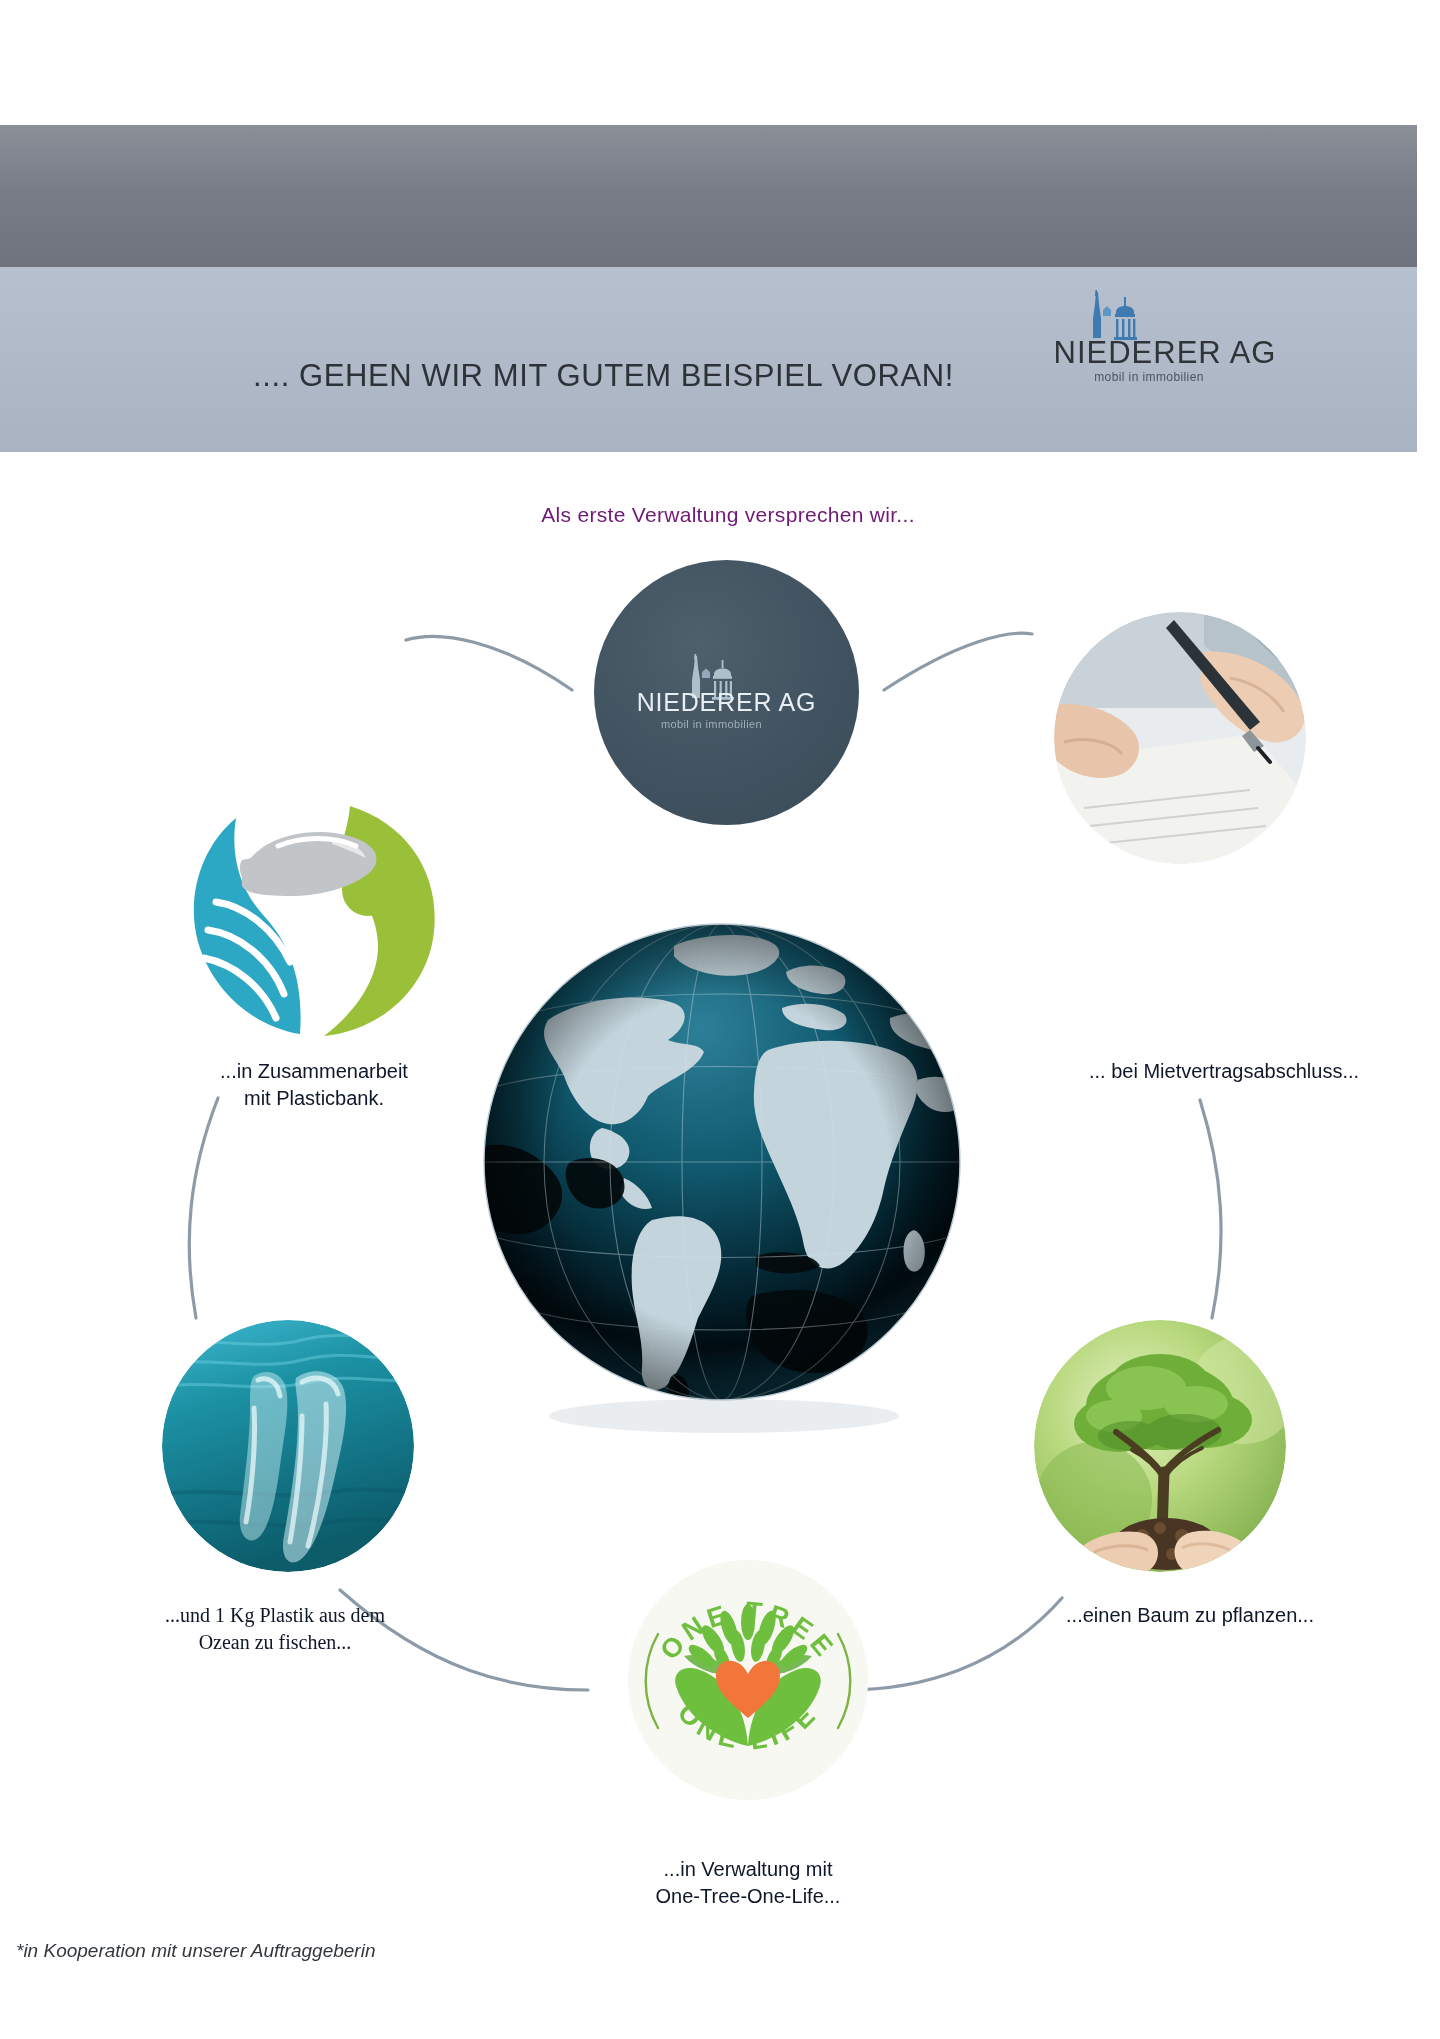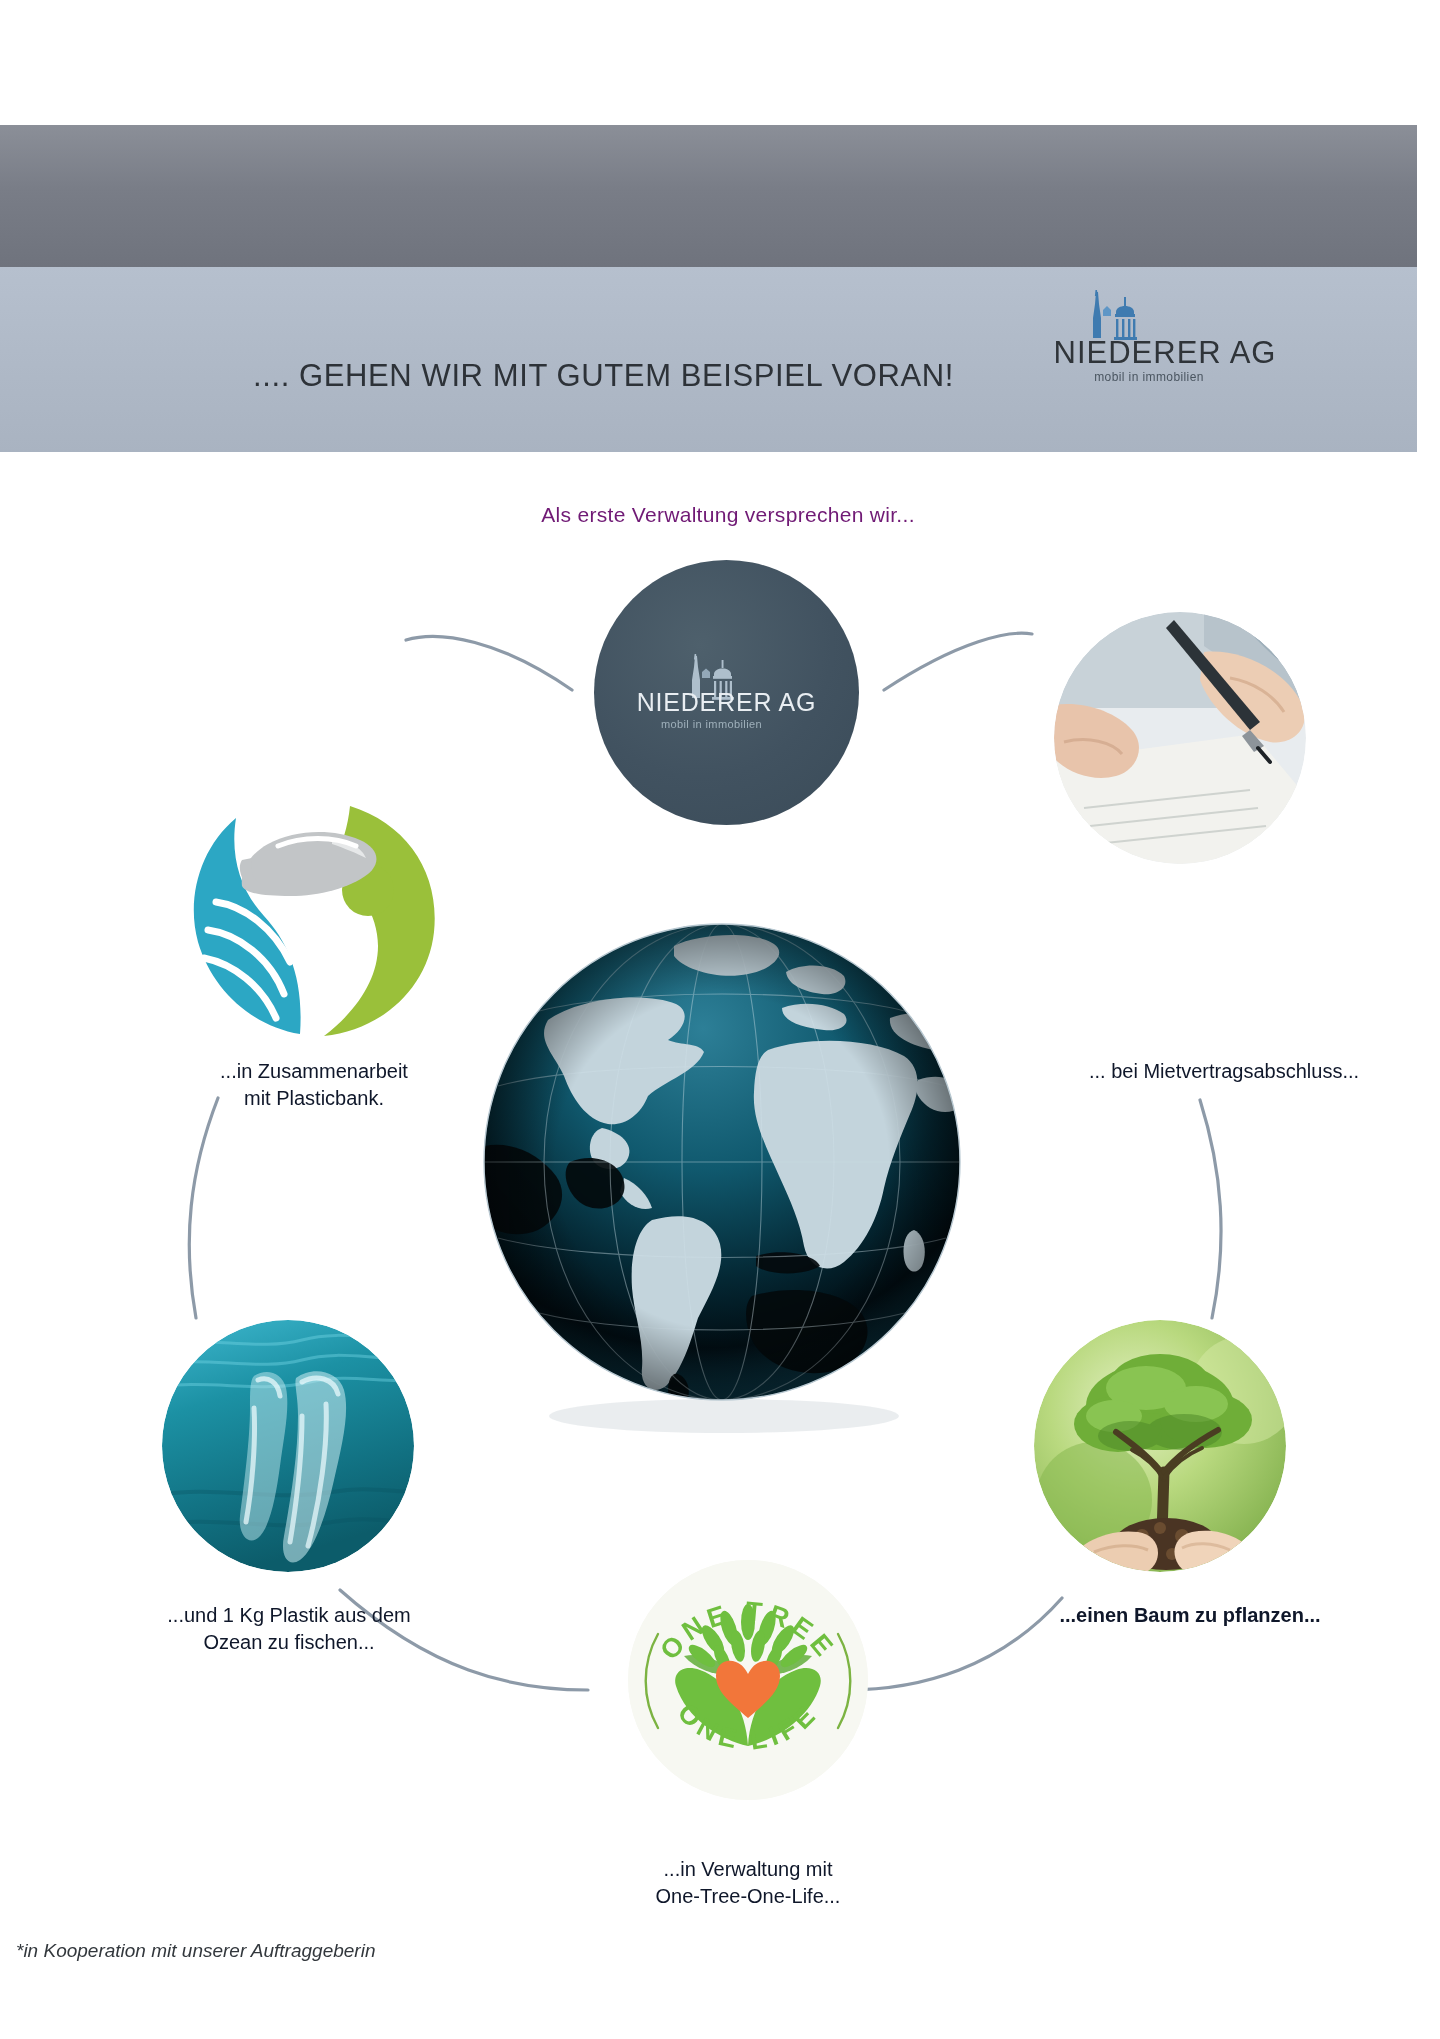--- a/index.html
+++ b/index.html
@@ -356,21 +356,21 @@
               <path d="M96 60 C106 56, 116 62, 118 76"></path>
               <path d="M92 88 C94 122, 90 168, 84 202"></path>
               <path d="M140 62 C154 54, 172 58, 176 74"></path>
               <path d="M140 96 C140 136, 134 186, 128 222"></path>
               <path d="M164 84 C166 124, 158 182, 146 226"></path>
             </g>
           </g>
         </g>
       </svg>
     </div>
-    <div class="caption" style="left:66px; top:1602px; width:378px;">...und 1 Kg Plastik aus dem
+    <div class="caption" style="left:52px; top:1602px; width:378px;font-family:Liberation Serif, serif;">...und 1 Kg Plastik aus dem
 Ozean zu fischen...</div>
   </div>
 
   <div class="node">
     <div class="circle tree">
       <svg viewBox="0 0 252 252" width="252" height="252">
         <defs>
           <clipPath id="tc">
               <circle cx="126" cy="126" r="126"></circle>
             </clipPath>
@@ -421,21 +421,21 @@
 
           <path d="M26 252 C40 224, 72 208, 104 212 C120 214, 128 228, 122 242
                    C116 256, 90 262, 62 262 Z" fill="#eccdb1"></path>
           <path d="M232 252 C220 222, 190 206, 158 212 C142 216, 136 230, 144 244
                    C152 258, 186 264, 214 262 Z" fill="#f0d4ba"></path>
           <path d="M60 232 C80 224, 100 224, 114 230" fill="none" stroke="#d9b595" stroke-width="3"></path>
           <path d="M196 230 C178 222, 160 222, 148 228" fill="none" stroke="#ddbb9d" stroke-width="3"></path>
         </g>
       </svg>
     </div>
-    <div class="caption" style="left:966px; top:1602px; width:380px;font-weight:bold;">...einen Baum zu pflanzen...</div>
+    <div class="caption" style="left:966px; top:1602px; width:380px;">...einen Baum zu pflanzen...</div>
   </div>
 
   <div class="node">
     <div class="circle otol">
       <svg viewBox="0 0 240 240" width="240" height="240">
         <defs>
           <path id="arcTop" d="M34 130 A88 88 0 0 1 206 130" fill="none"></path>
           <path id="arcBot" d="M32 118 A90 90 0 0 0 208 118" fill="none"></path>
         </defs>
         <circle cx="120" cy="120" r="120" fill="#f7f8f2"></circle>

